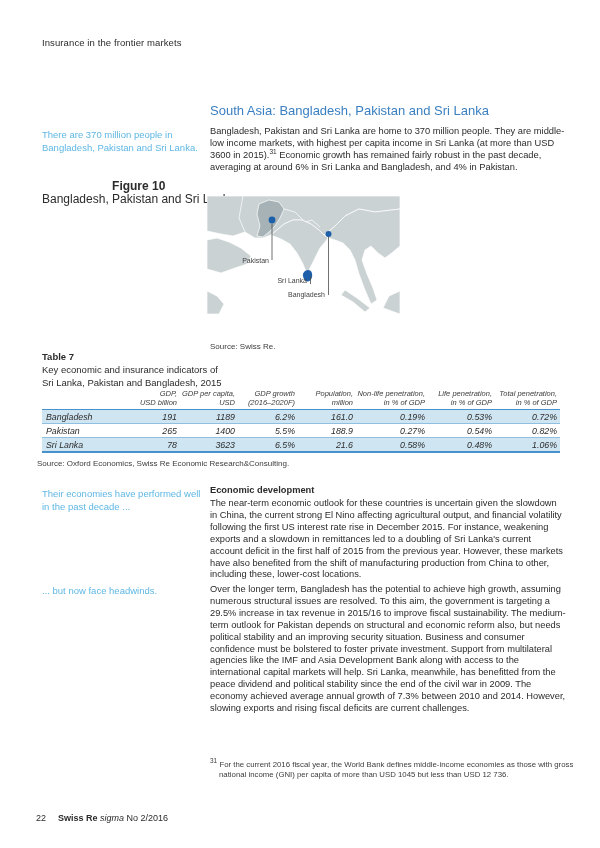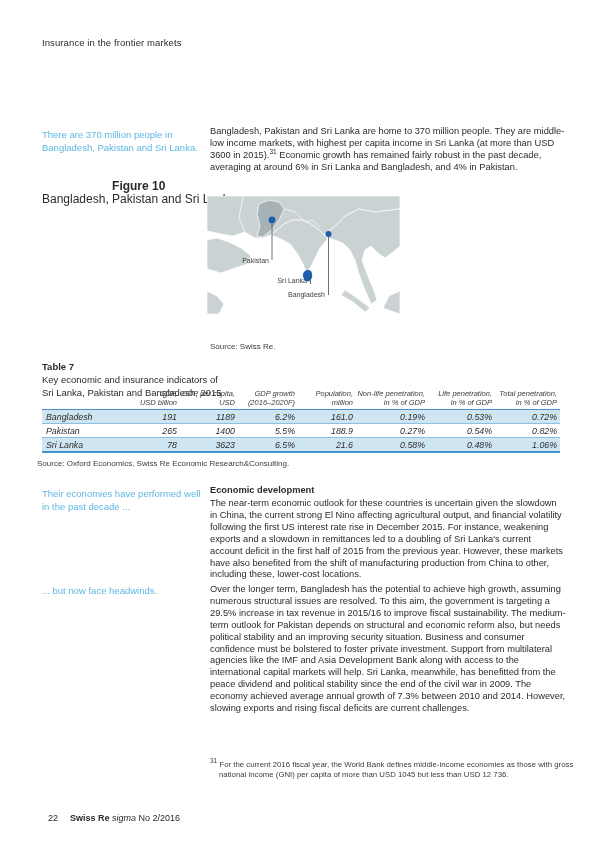--- a/index.html
+++ b/index.html
@@ -27,49 +27,50 @@
   .note3{top:584px;}
   .body-col{left:210px;width:356px;font-size:9.3px;line-height:11.9px;text-align:left;}
   .para1{top:126px;}
   .para2{top:498px;}
   .para3{top:584px;}
   sup{font-size:6.5px;vertical-align:super;line-height:0;}
   .fig-caption{left:42px;top:180px;font-size:12px;line-height:13px;text-align:center;}
   .fig-caption .cap-label{font-weight:bold;}
   .map-wrap{left:207px;top:196px;width:193px;height:118px;}
   .fig-source{left:210px;top:318px;font-size:8px;color:var(--muted);margin-top:24px;}
-  .tbl-caption{left:42px;top:360px;font-size:9.5px;line-height:13px;}
+  .tbl-caption{left:42px;top:350px;font-size:9.5px;line-height:13px;}
   .tbl-caption .cap-label{font-weight:bold;}
   .tbl-wrap{left:42px;top:389px;width:518px;font-style:italic;}
   table{border-collapse:collapse;table-layout:fixed;width:518px;}
   th{font-size:7.5px;font-weight:normal;color:var(--muted);text-align:right;
      vertical-align:bottom;padding:0 3px 2px 0;line-height:9px;}
   thead tr{border-bottom:1.5px solid var(--table-line);}
   td{font-size:8.8px;text-align:right;padding:1.5px 3px 1.5px 0;}
   td.country{text-align:left;padding-left:4px;}
   tbody tr{border-bottom:1px solid #8fc0e2;}
   tbody tr:last-child{border-bottom:2px solid var(--table-line);}
   tbody tr.alt{background:var(--row-fill);}
   .tbl-source{left:37px;top:459px;font-size:8px;color:var(--muted);}
   .econ-heading{left:210px;top:485px;font-size:9.3px;font-weight:bold;}
   .footnote{left:210px;top:760px;width:360px;font-size:7.8px;line-height:10px;
             color:var(--muted);padding-left:9px;text-indent:-9px;}
-  .page-footer{left:48px;top:813px;font-size:9px;}
+  .page-footer{left:36px;top:813px;font-size:9px;}
   .page-footer .pgnum{margin-right:12px;}
   .page-footer .brand{font-weight:bold;}
   .page-footer .journal{font-style:italic;}
   .map-label{font-size:7px;fill:#3f3f3f;}
 </style>
 </head>
 <body>
 
 <div class="page">
 
   <div class="abs running-head">Insurance in the frontier markets</div>
 
+  <div class="abs section-title">South Asia: Bangladesh, Pakistan and Sri Lanka</div>
 
   <div class="abs side-note note1">There are 370 million people in Bangladesh, Pakistan and Sri Lanka.</div>
 
   <div class="abs body-col para1"><span>Bangladesh, Pakistan and Sri Lanka are home to 370 million people. They are middle-low income markets, with highest per capita income in Sri Lanka (at more than USD 3600 in 2015).</span><sup>31</sup><span> Economic growth has remained fairly robust in the past decade, averaging at around 6% in Sri Lanka and Bangladesh, and 4% in Pakistan.</span></div>
 
   <div class="abs fig-caption">
     <div class="cap-label">Figure 10</div>
     <div>Bangladesh, Pakistan and Sri Lanka</div>
   </div>
 

